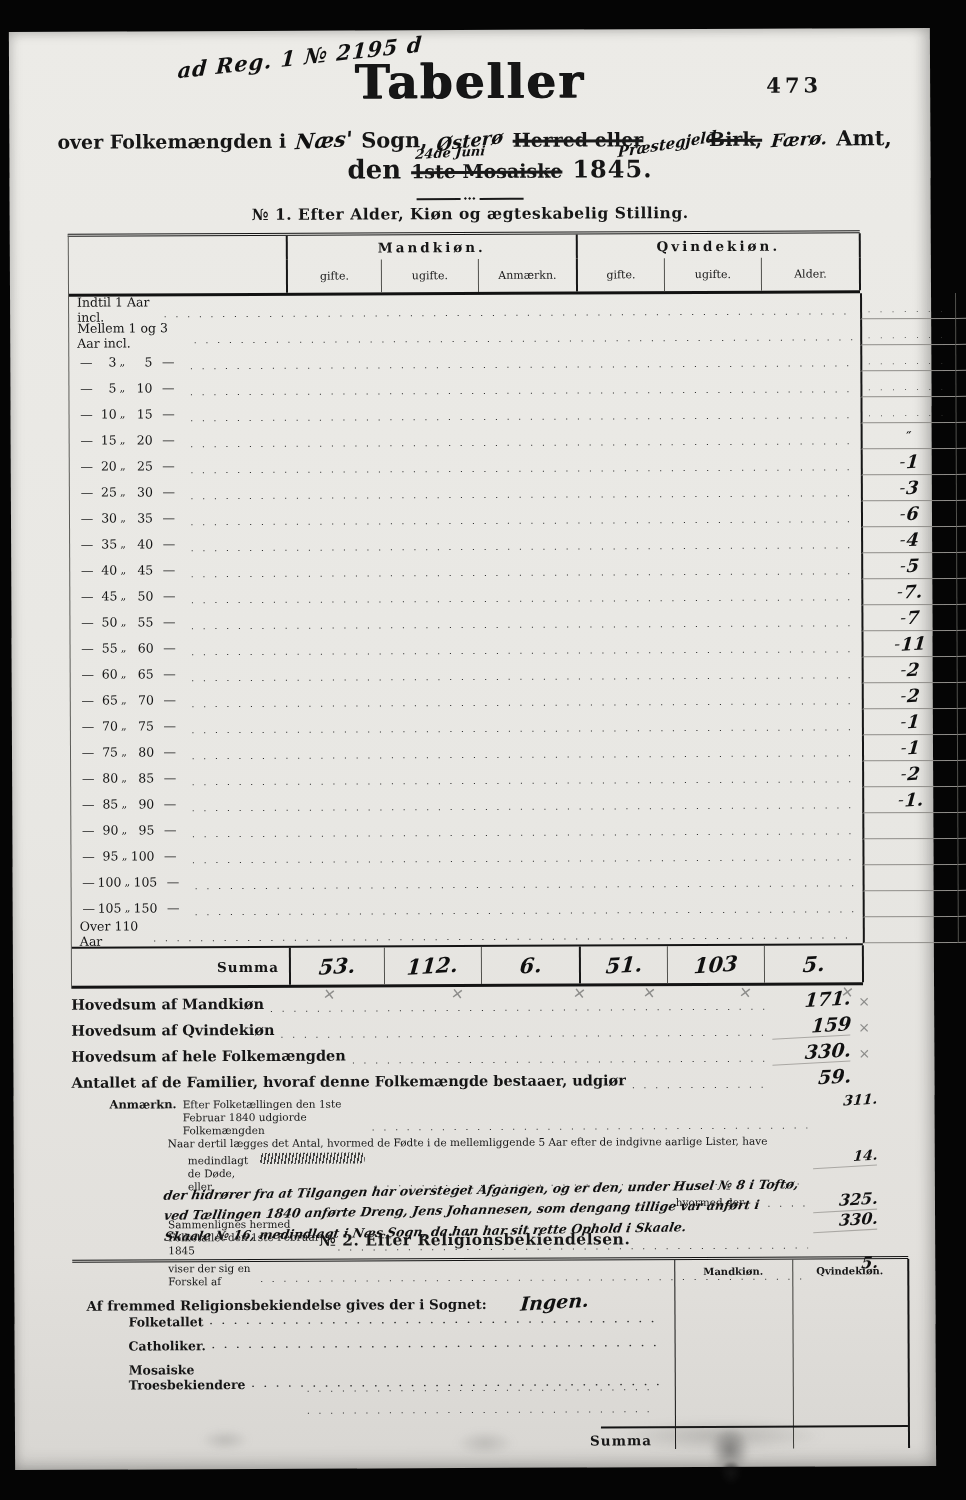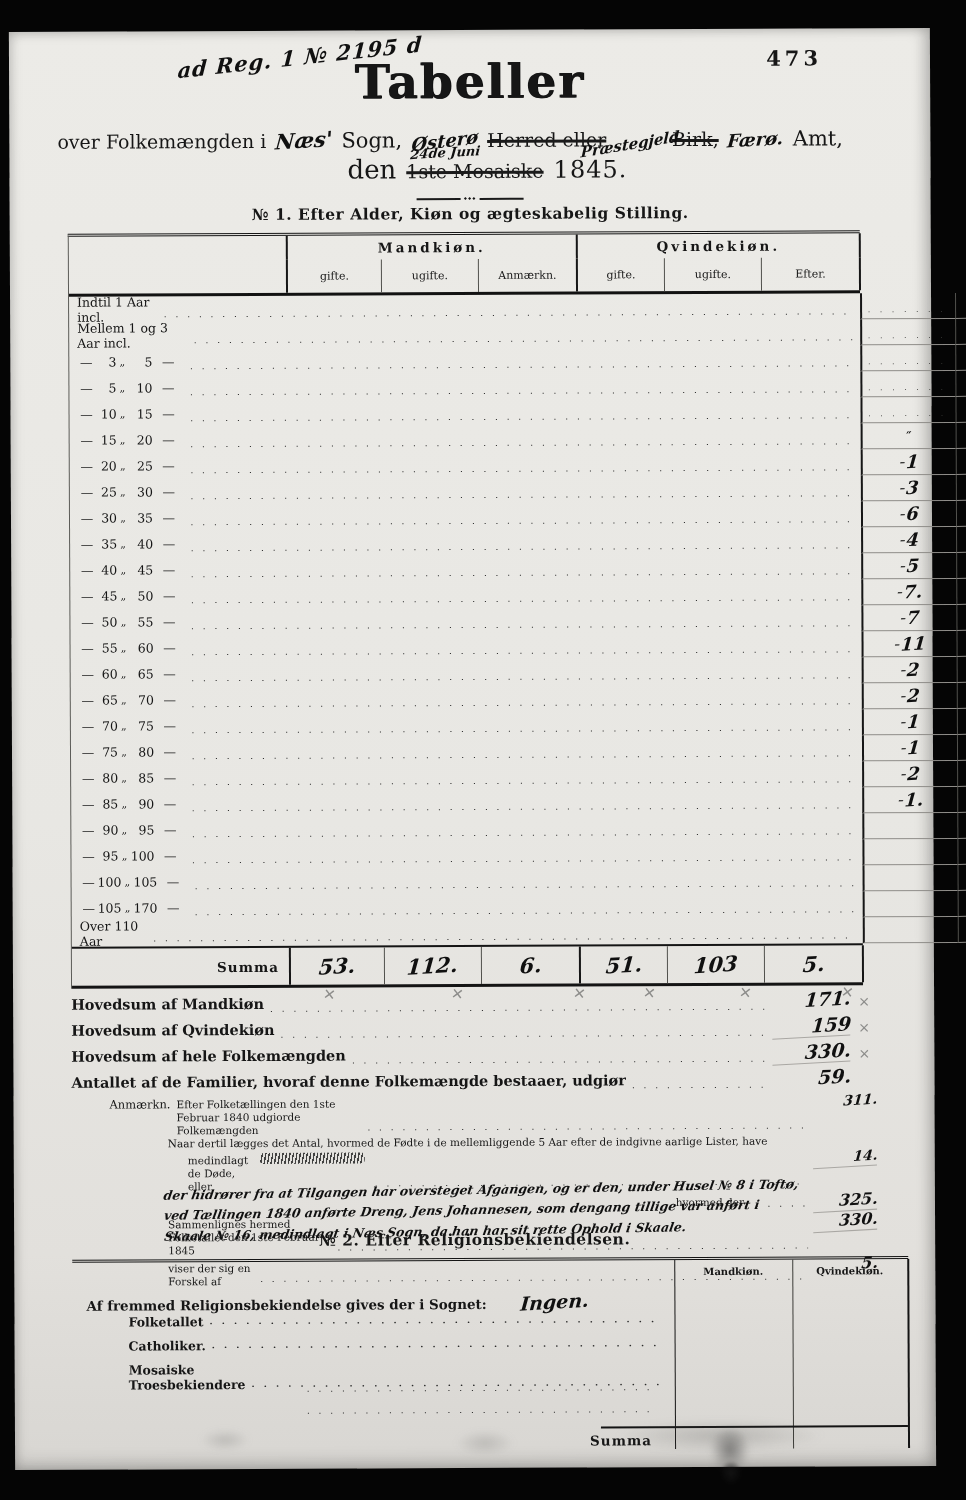--- a/index.html
+++ b/index.html
@@ -5,31 +5,31 @@
   html,body{margin:0;padding:0;background:#000;}
   *{box-sizing:border-box;}
   .scan{position:relative;width:966px;height:1500px;background:#050505;overflow:hidden;
         font-family:"DejaVu Serif", serif;color:#161616;}
   .paper{position:absolute;left:12px;top:30px;width:921px;height:1438px;
          background:linear-gradient(180deg,#ecebe7 0%,#e8e7e3 55%,#e2e0dc 85%,#d8d6d2 100%);
          transform:rotate(-0.25deg);
          box-shadow:inset -6px 0 14px rgba(0,0,0,.18), inset 0 -8px 16px rgba(0,0,0,.12), inset 3px 2px 8px rgba(0,0,0,.08);}
   
   .print{font-family:"DejaVu Serif",serif;}
-  .bold{font-weight:normal;}
+  .bold{font-weight:bold;}
   .hw{font-family:"DejaVu Serif",serif;font-style:italic;font-weight:600;display:inline-block;
       transform:rotate(-3deg) skewX(-8deg);color:#101010;}
   .pencil{color:#8d8d8b;font-family:"DejaVu Sans",sans-serif;}
   .struck{text-decoration:line-through;text-decoration-thickness:2.5px;text-decoration-color:#1b1b1b;margin-top:11px;}
   .leader{flex:1 1 auto;overflow:hidden;white-space:nowrap;font-size:9px;letter-spacing:3px;
           color:#2c2c2c;align-self:flex-end;padding-bottom:3px;margin:0 6px;}
   .leader::after{content:". . . . . . . . . . . . . . . . . . . . . . . . . . . . . . . . . . . . . . . . . . . . . . . . . . . . . . . . . . . . . . . . . . . . . . . . . . . .";}
   
   .annotation{position:absolute;left:168px;top:14px;font-size:21px;transform:rotate(-6deg) skewX(-10deg);letter-spacing:1px;}
-  .pageno{position:absolute;right:108px;top:17px;font-size:21px;letter-spacing:4px;font-weight:bold;}
+  .pageno{position:absolute;right:108px;top:44px;font-size:21px;letter-spacing:4px;font-weight:bold;}
   .title{position:absolute;left:0;width:100%;top:24px;text-align:center;font-size:47px;font-weight:bold;
          letter-spacing:2px;text-shadow:1px 0 0 #111;}
   .subtitle{position:absolute;left:48px;top:88px;width:850px;font-size:19px;}
   .sub1{display:flex;align-items:baseline;white-space:nowrap;}
   .sub1 .gap{margin:0 9px;}
   .sub2{margin-left:290px;margin-top:2px;display:flex;align-items:baseline;}
   .datewrap{position:relative;margin:0 10px;}
   .date-hw{position:absolute;left:4px;top:-15px;font-size:13px;white-space:nowrap;}
   .ornament{position:absolute;left:0;width:100%;top:163px;display:flex;justify-content:center;align-items:center;}
   .ornament .bar{width:44px;border-top:2px solid #1a1a1a;}
@@ -157,21 +157,21 @@
         <div class="c h1cell h1span vh">Mandkiøn.</div>
         <div class="c h1cell h1span2 vg t1-end">Qvindekiøn.</div>
       </div>
       <div class="t1row headsep">
         <div class="c c0 h2cell"></div>
         <div class="c c1 h2cell vh">gifte.</div>
         <div class="c c2 h2cell vl">ugifte.</div>
         <div class="c c3 h2cell vl">Anmærkn.</div>
         <div class="c c4 h2cell vg">gifte.</div>
         <div class="c c5 h2cell vl">ugifte.</div>
-        <div class="c c6 h2cell vl t1-end">Efter.</div>
+        <div class="c c6 h2cell vl t1-end">Alder.</div>
       </div>
       <div>
           <div class="t1row brow">
             <div class="c c0 rowlabel">
               <span>Indtil 1 Aar incl.</span>
               <span class="leader"></span>
             </div>
             <div class="c cv c1 vh">
               <span class="cdots"></span>
             </div>
@@ -485,21 +485,21 @@
             </div>
             <div class="c cv c2 vl">
               <span></span>
             </div>
           </div>
           <div class="t1row brow">
             <div class="c c0 rowlabel">
               <span class="lp-dash">—</span>
               <span class="lp-from">105</span>
               <span class="lp-sep">„</span>
-              <span class="lp-to">170</span>
+              <span class="lp-to">150</span>
               <span class="lp-dash2">—</span>
               <span class="leader"></span>
             </div>
             <div class="c cv c1 vh">
               <span></span>
             </div>
             <div class="c cv c2 vl">
               <span></span>
             </div>
           </div>

